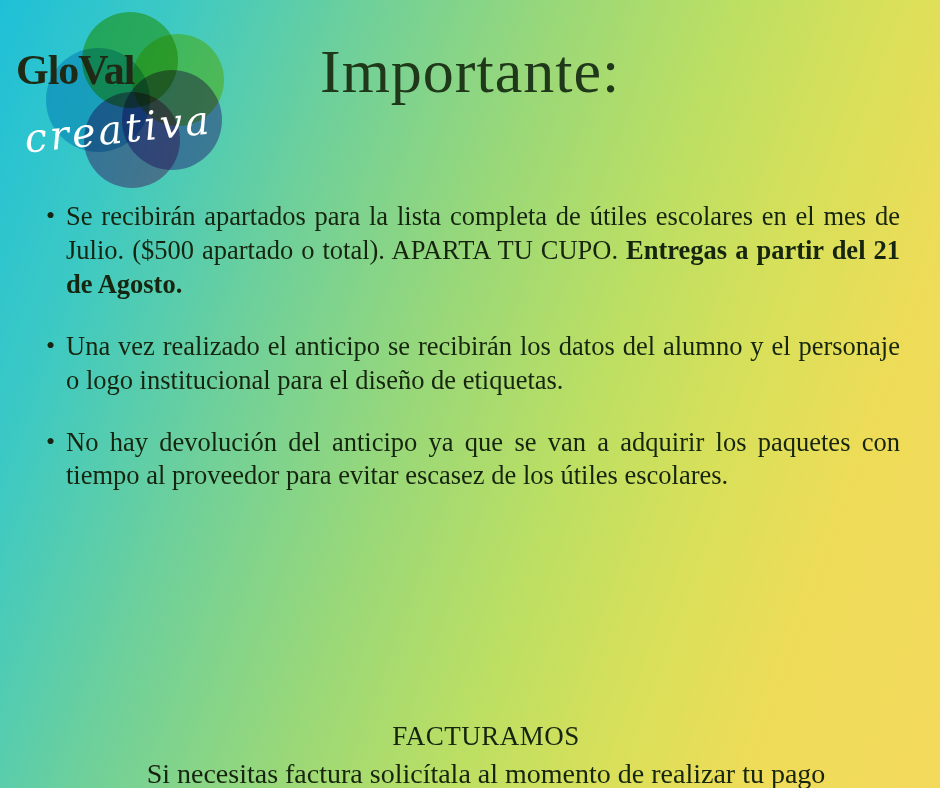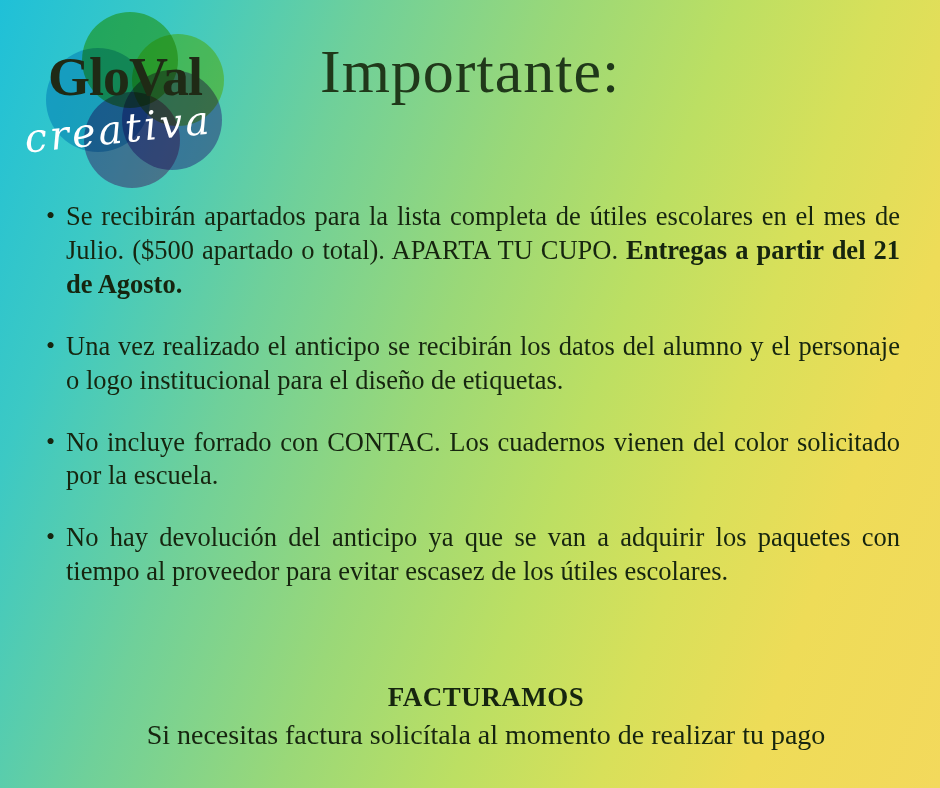--- a/index.html
+++ b/index.html
@@ -42,26 +42,25 @@
   .blob-green  { left: 72px;  top: 4px;   width: 96px;  height: 96px;  background: #8ec63f; }
   .blob-yellow { left: 122px; top: 26px;  width: 92px;  height: 92px;  background: #f7e04b; }
   .blob-blue   { left: 36px;  top: 40px;  width: 104px; height: 104px; background: #3fb8e8; }
   .blob-violet { left: 112px; top: 62px;  width: 100px; height: 100px; background: #9b6fc4; }
   .blob-pink   { left: 74px;  top: 84px;  width: 96px;  height: 96px;  background: #f06aa8; }
   .logo-main {
     position: absolute;
     left: 6px;
     top: 38px;
     font-family: "Liberation Serif", serif;
-    font-size: 54px;
+    font-size: 42px;
     font-weight: bold;
     color: #1f2a15;
     letter-spacing: -1px;
     white-space: nowrap;
-    margin-left: 32px;
   }
   .logo-script {
     position: absolute;
     left: 14px;
     top: 98px;
     font-family: "DejaVu Serif", serif;
     font-style: italic;
     font-size: 40px;
     color: #ffffff;
     letter-spacing: 3px;
@@ -114,23 +113,24 @@
   .footer {
     position: absolute;
     left: 58px;
     top: 682px;
     width: 856px;
     text-align: center;
     color: #16250f;
   }
   .footer-title {
     font-size: 27px;
-    font-weight: bold;
+    font-weight: normal;
     letter-spacing: .5px;
     margin-bottom: 6px;
+    margin-top: 39px;
   }
   .footer-text {
     font-size: 28px;
   }
 </style>
 </head>
 <body>
 
 <div class="poster">
 
@@ -148,23 +148,20 @@
 
   <div class="content">
     <ul class="bullets">
       <li>
         <span>Se recibirán apartados para la lista completa de útiles escolares en el mes de Julio. ($500 apartado o total). APARTA TU CUPO. </span><span class="strong">Entregas a partir del 21 de Agosto.</span>
       </li>
       <li>
         <span>Una vez realizado el anticipo se recibirán los datos del alumno y el personaje o logo institucional para el diseño de etiquetas.</span>
       </li>
       <li>
-        <span>No incluye forrado con CONTAC. Los cuadernos vienen del color solicitado por la escuela.</span>
-      </li>
-      <li>
         <span>No hay devolución del anticipo ya que se van a adquirir los paquetes con tiempo al proveedor para evitar escasez de los útiles escolares.</span>
       </li>
     </ul>
   </div>
 
   <div class="footer">
     <div class="footer-title">FACTURAMOS</div>
     <div class="footer-text">Si necesitas factura solicítala al momento de realizar tu pago</div>
   </div>
 

